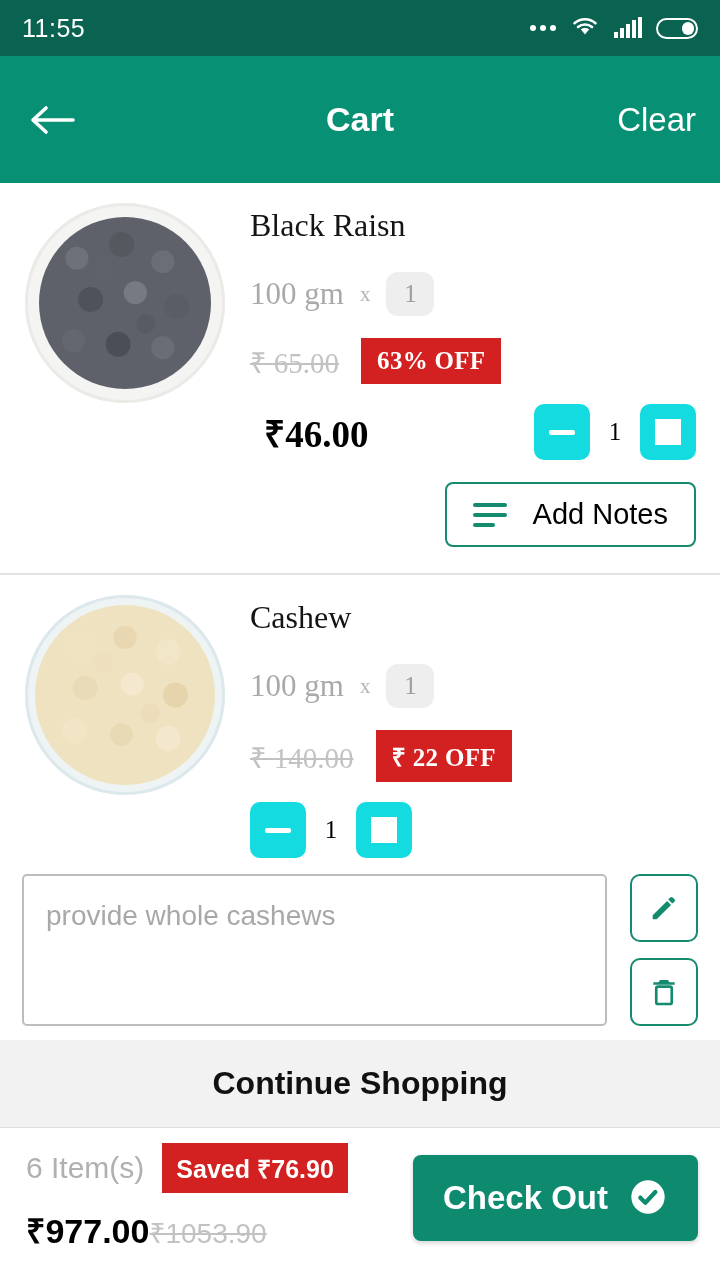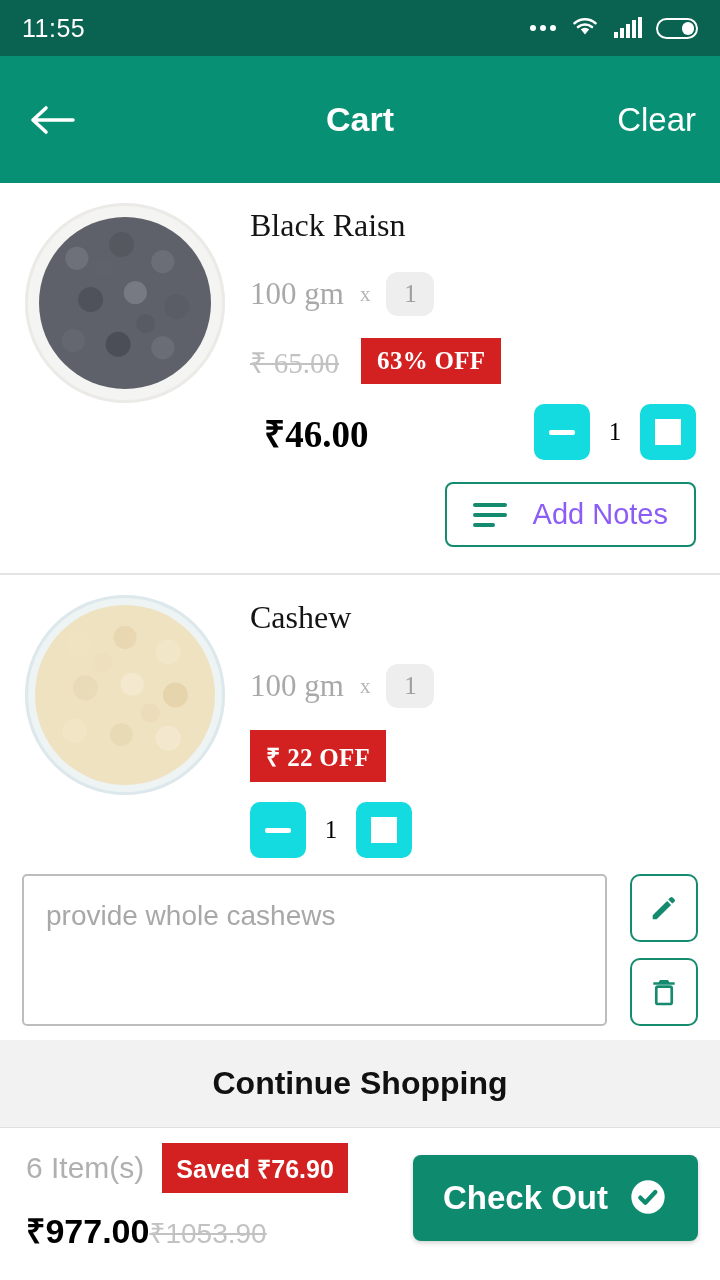--- a/index.html
+++ b/index.html
@@ -260,21 +260,21 @@
     padding: 14px 26px;
     display: flex; align-items: center; gap: 18px;
     background: #fff;
     cursor: pointer;
   }
   .list-icon { display: flex; flex-direction: column; gap: 6px; width: 34px; }
   .list-icon i { display: block; height: 4px; background: #148a6f; border-radius: 2px; }
   .list-icon i:nth-child(1) { width: 34px; }
   .list-icon i:nth-child(2) { width: 34px; }
   .list-icon i:nth-child(3) { width: 22px; }
-  .add-notes-label { font-size: 29px; color: #8b5cf6; margin-left: 8px; }
+  .add-notes-label { font-size: 29px; color: #000000; margin-left: 8px; }
 
   
   .note-editor {
     display: flex;
     gap: 23px;
     padding: 16px 22px 14px 22px;
     align-items: flex-start;
   }
   .note-box {
     flex: 1;
@@ -436,20 +436,21 @@
       <div class="bowl bowl-cashew"></div>
     </div>
     <div class="item-info">
       <div class="item-name">Cashew</div>
       <div class="weight-row">
         <span class="weight-text">100 gm</span>
         <span class="weight-x">x</span>
         <span class="weight-chip">1</span>
       </div>
       <div class="price-row">
+        <span class="mrp">₹ 140.00</span>
         <span class="off-badge">₹ 22 OFF</span>
       </div>
       <div class="final-row">
         <div class="stepper">
           <button class="step-btn">
             <span class="minus-bar"></span>
           </button>
           <span class="qty-num">1</span>
           <button class="step-btn">
             <span class="plus-wrap"></span>

